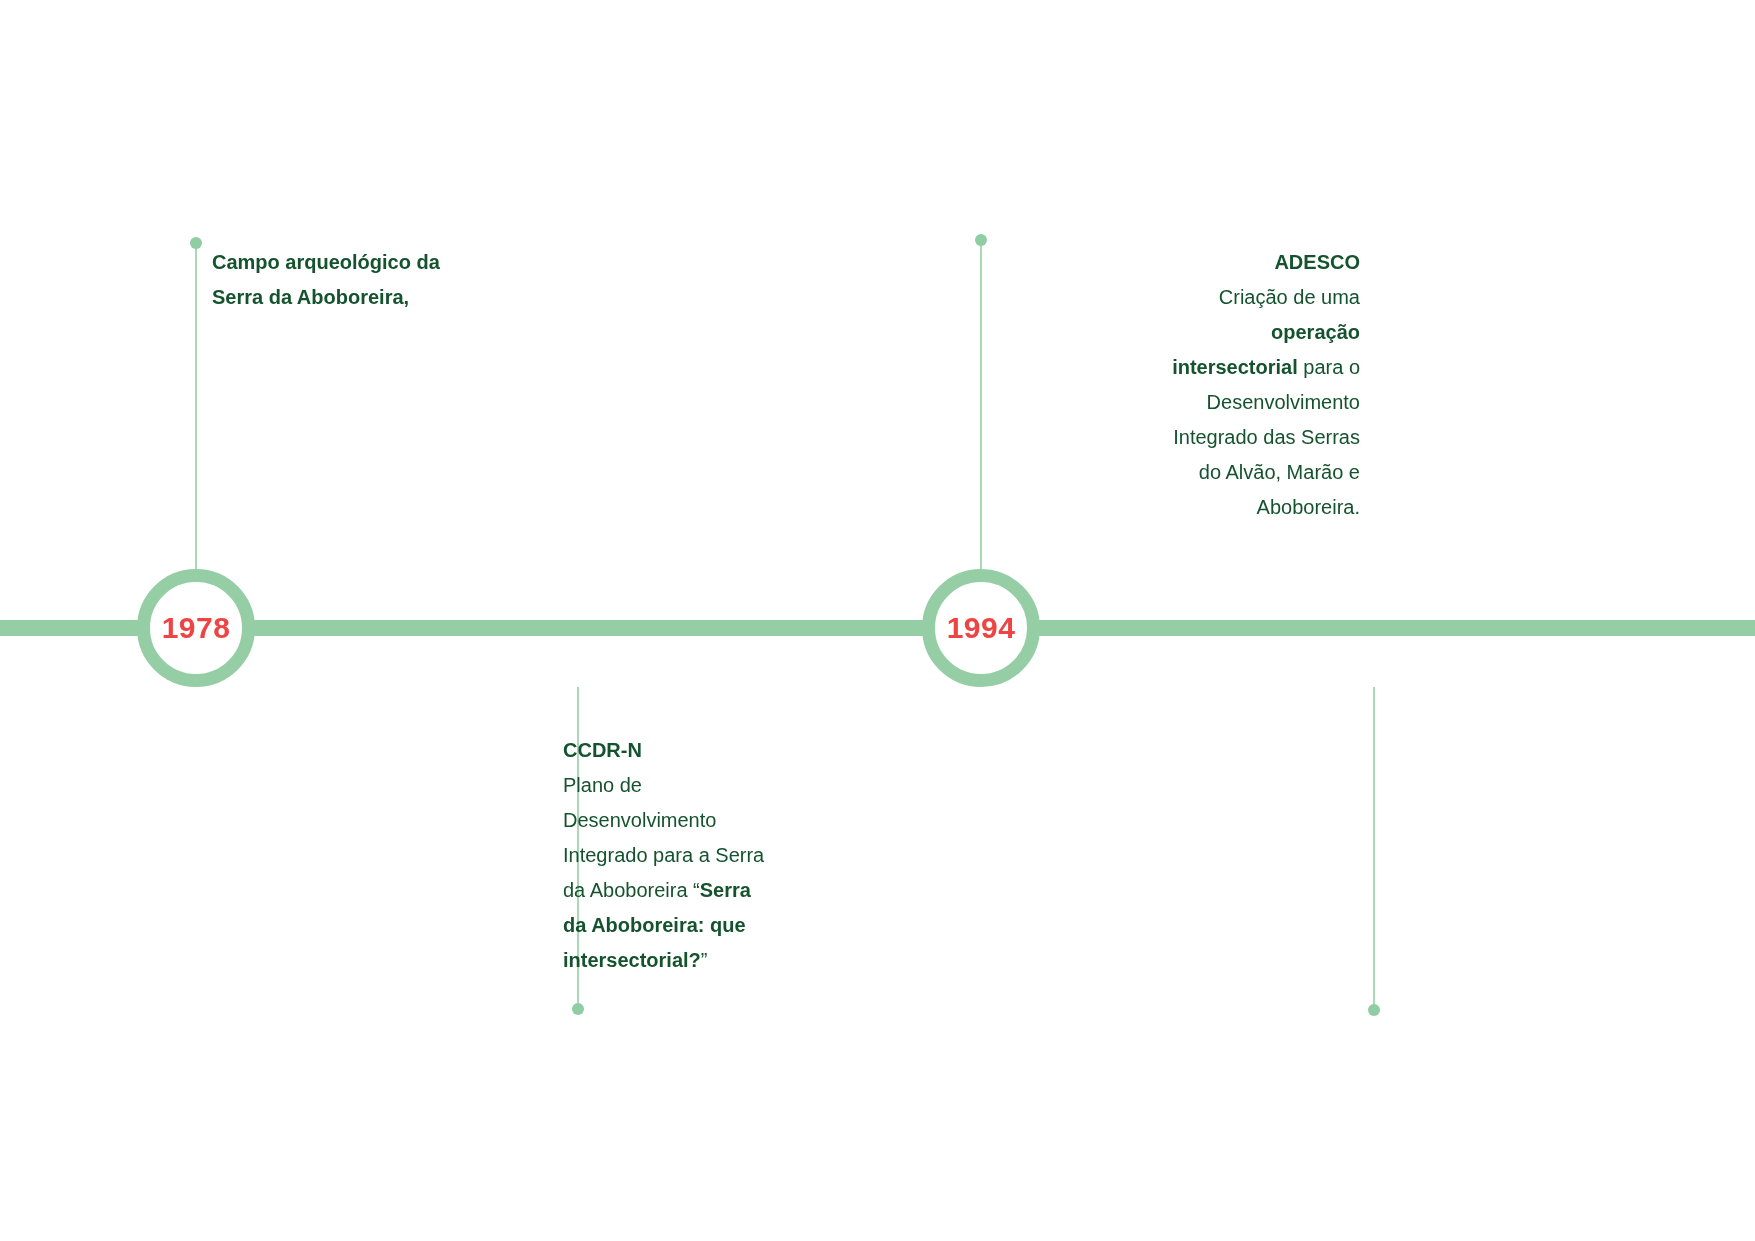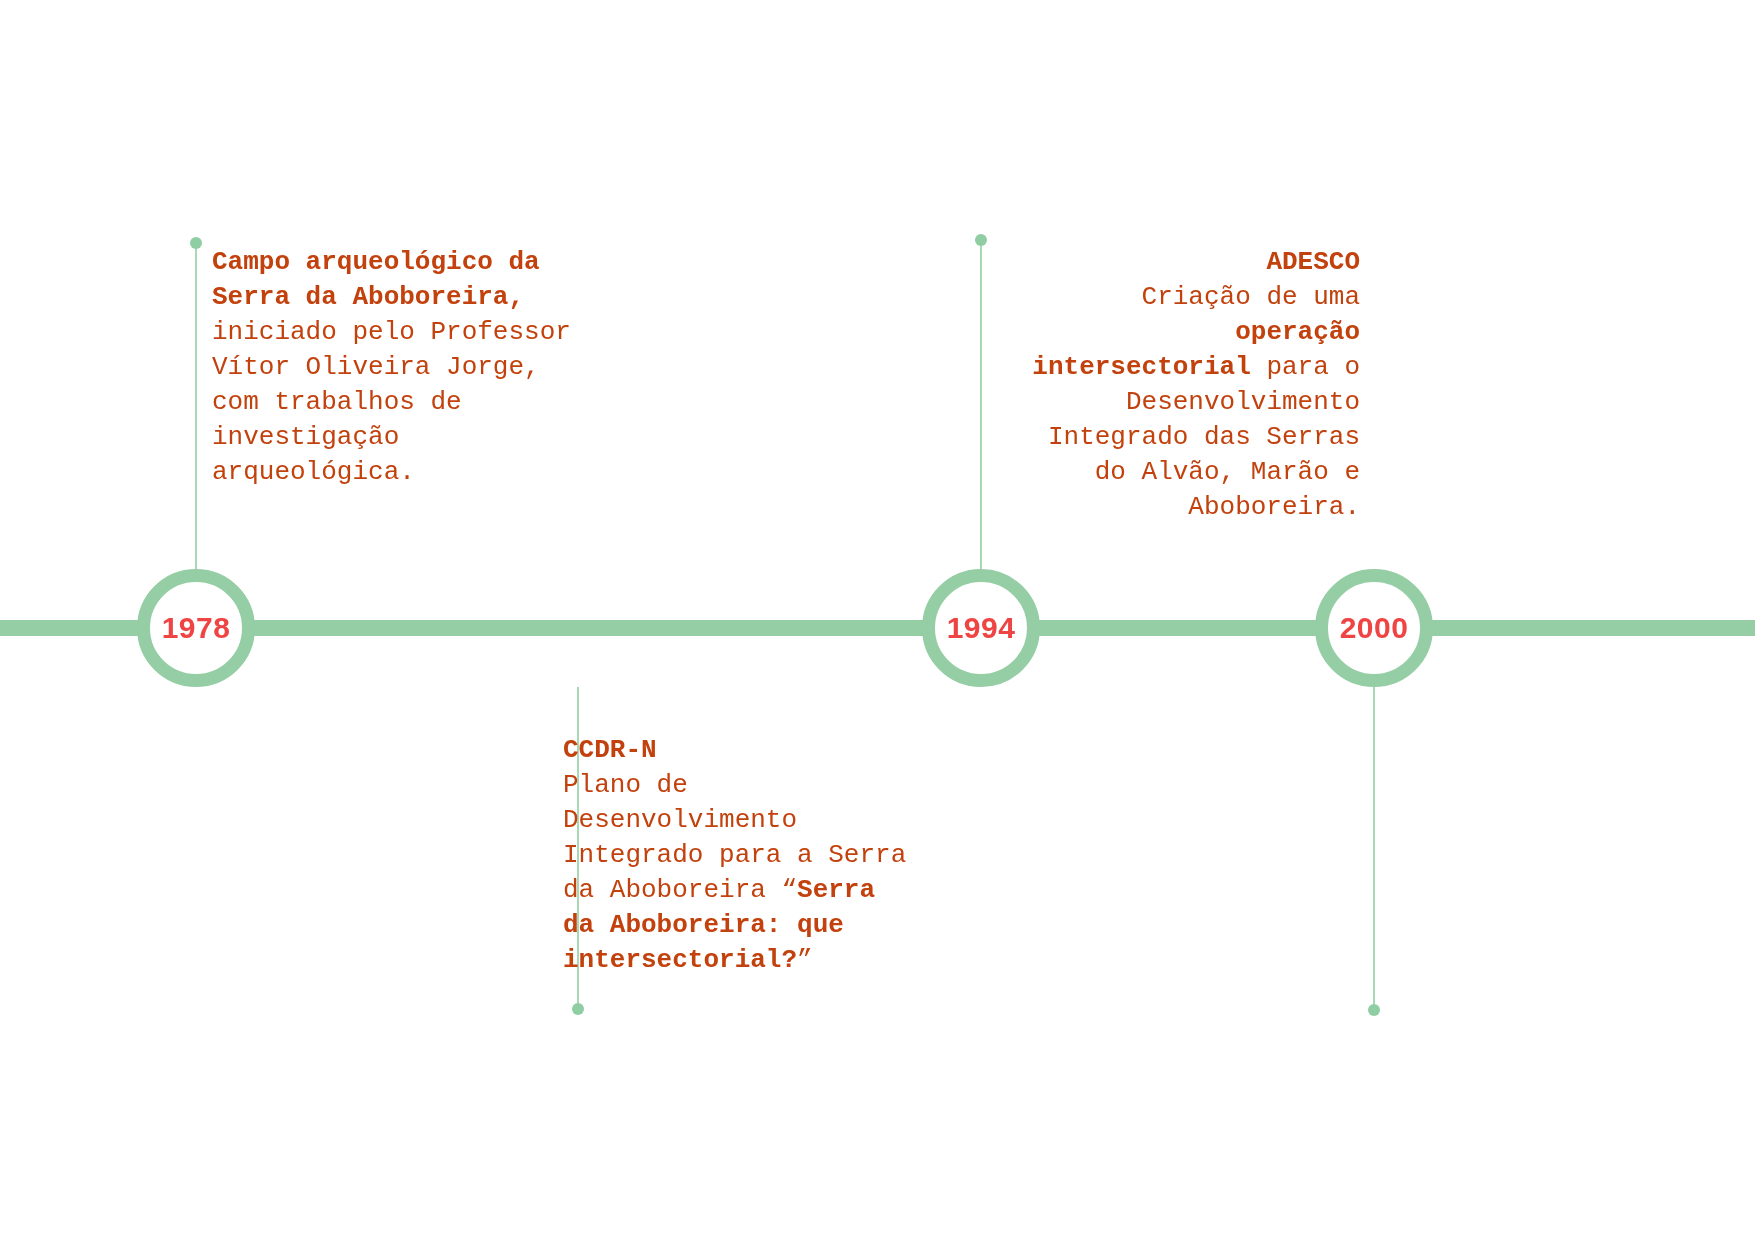--- a/index.html
+++ b/index.html
@@ -56,49 +56,44 @@
     border-radius: 50%;
     background: #8FCDA2;
   }
   .dot-1978 { left: 190px; top: 237px; }
   .dot-1994 { left: 975px; top: 234px; }
   .dot-1989 { left: 572px; top: 1003px; }
   .dot-2000 { left: 1368px; top: 1004px; }
 
   .event-text {
     position: absolute;
-    font-size: 26px;
+    font-size: 20px;
     line-height: 35px;
-    color: #c2410c;
+    color: #14532d;
     white-space: pre-line;
     width: 360px;
-    font-family: Liberation Mono, monospace;
   }
   .event-text b { font-weight: bold; }
   .text-1978 { left: 212px; top: 245px; }
   .text-1994 { left: 1000px; top: 245px; text-align: right; }
   .text-1989 { left: 563px; top: 733px; }
   .text-2000 { left: 1393px; top: 745px; width: 300px; }
 </style>
 </head>
 <body>
 
 <div class="canvas">
 
   <div class="main-line"></div>
 
   <div class="connector connector-1978"></div>
   <div class="end-dot dot-1978"></div>
   <div class="event-text text-1978"><b>Campo arqueológico da
 Serra da Aboboreira,
-</b><span>iniciado pelo Professor
-Vítor Oliveira Jorge,
-com trabalhos de
-investigação
-arqueológica.</span></div>
+</b></div>
   <div class="year-circle circle-1978">
     <span class="year-label">1978</span>
   </div>
 
   <div class="connector connector-1989"></div>
   <div class="end-dot dot-1989"></div>
   <div class="event-text text-1989"><b>CCDR-N
 </b><span>Plano de
 Desenvolvimento
 Integrado para a Serra
@@ -115,17 +110,14 @@
 Desenvolvimento
 Integrado das Serras
 do Alvão, Marão e
 Aboboreira.</span></div>
   <div class="year-circle circle-1994">
     <span class="year-label">1994</span>
   </div>
 
   <div class="connector connector-2000"></div>
   <div class="end-dot dot-2000"></div>
-  <div class="year-circle circle-2000">
-    <span class="year-label">2000</span>
-  </div>
 
 </div>
 
 </body></html>

